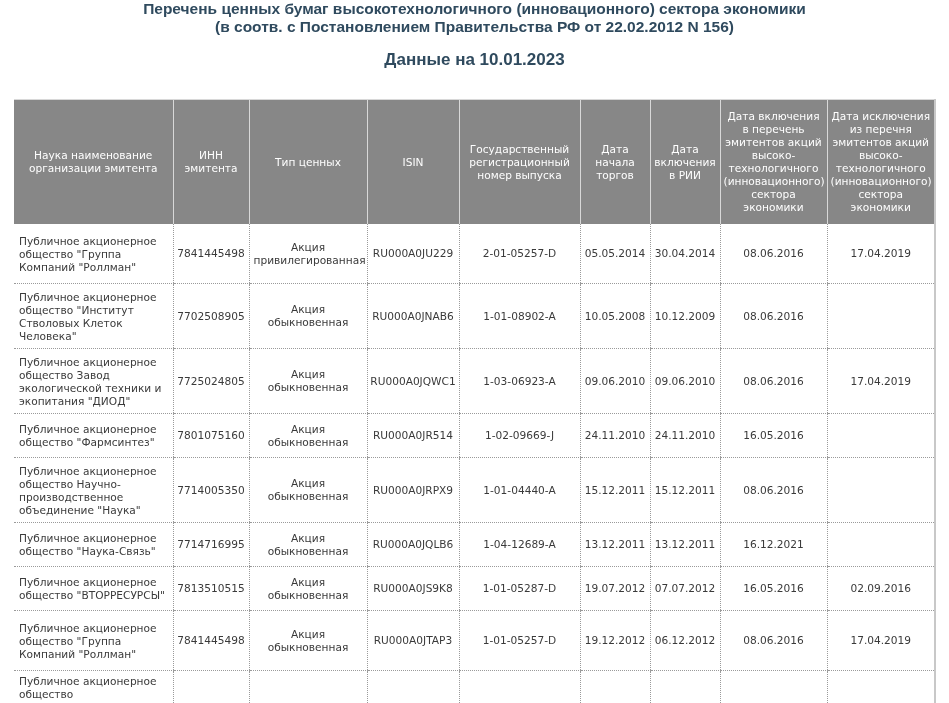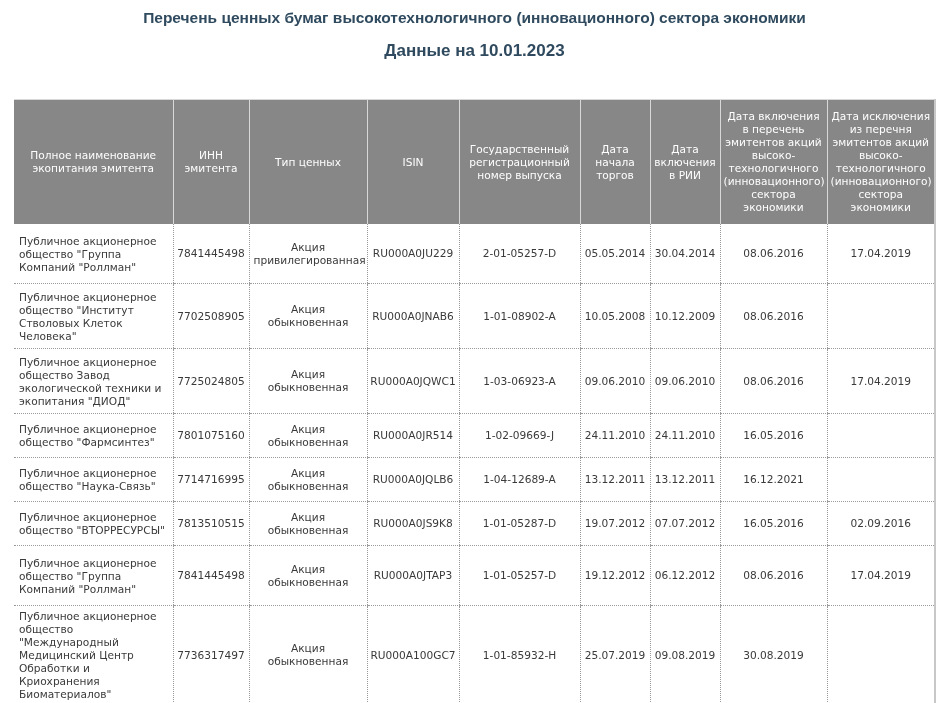--- a/index.html
+++ b/index.html
@@ -17,21 +17,21 @@
     .page-header {
       text-align: center;
       color: #2f4a5e;
       font-family: "Liberation Sans", "DejaVu Sans", sans-serif;
       font-weight: bold;
     }
     .title-line {
       font-size: 15.5px;
       line-height: 18px;
     }
-    .title-line.first { padding-top: 9px; }
+    .title-line.first { }
     .date-line {
       font-size: 17px;
       line-height: 20px;
       margin-top: 14px;
       text-align: center;
     }
     table.securities {
       position: absolute;
       left: 14px;
       top: 99px;
@@ -73,38 +73,39 @@
     .row-h1 td { height: 52px; }
     .row-h2 td { height: 57px; }
     .row-h3 td { height: 36px; }
     .row-h4 td { height: 78px; }
   </style>
 </head>
 <body>
 
 <div class="page-header">
   <div class="title-line first">Перечень ценных бумаг высокотехнологичного (инновационного) сектора экономики</div>
+  <div class="title-line">(в соотв. с Постановлением Правительства РФ от 22.02.2012 N 156)</div>
   <div class="date-line">Данные на 10.01.2023</div>
 </div>
 
 <table class="securities">
   <colgroup>
     <col style="width:159px">
     <col style="width:76px">
     <col style="width:118px">
     <col style="width:92px">
     <col style="width:121px">
     <col style="width:70px">
     <col style="width:70px">
     <col style="width:107px">
     <col style="width:108px">
   </colgroup>
   <thead>
     <tr>
-      <th>Полное наименование экопитания эмитента</th>
+      <th>Наука наименование организации эмитента</th>
       <th>ИНН эмитента</th>
       <th>Тип ценных</th>
       <th>ISIN</th>
       <th>Государственный регистрационный номер выпуска</th>
       <th>Дата начала торгов</th>
       <th>Дата включения в РИИ</th>
       <th>Дата включения в перечень эмитентов акций высоко-технологичного (инновационного) сектора экономики</th>
       <th>Дата исключения из перечня эмитентов акций высоко-технологичного (инновационного) сектора экономики</th>
     </tr>
   </thead>
@@ -146,20 +147,31 @@
       <td>Публичное акционерное общество "Фармсинтез"</td>
       <td class="num">7801075160</td>
       <td>Акция обыкновенная</td>
       <td class="num">RU000A0JR514</td>
       <td class="num">1-02-09669-J</td>
       <td class="num">24.11.2010</td>
       <td class="num">24.11.2010</td>
       <td class="num">16.05.2016</td>
       <td class="num"></td>
     </tr>
+    <tr class="row-h2">
+      <td>Публичное акционерное общество Научно-производственное объединение "Наука"</td>
+      <td class="num">7714005350</td>
+      <td>Акция обыкновенная</td>
+      <td class="num">RU000A0JRPX9</td>
+      <td class="num">1-01-04440-A</td>
+      <td class="num">15.12.2011</td>
+      <td class="num">15.12.2011</td>
+      <td class="num">08.06.2016</td>
+      <td class="num"></td>
+    </tr>
     <tr class="row-h3">
       <td>Публичное акционерное общество "Наука-Связь"</td>
       <td class="num">7714716995</td>
       <td>Акция обыкновенная</td>
       <td class="num">RU000A0JQLB6</td>
       <td class="num">1-04-12689-A</td>
       <td class="num">13.12.2011</td>
       <td class="num">13.12.2011</td>
       <td class="num">16.12.2021</td>
       <td class="num"></td>

